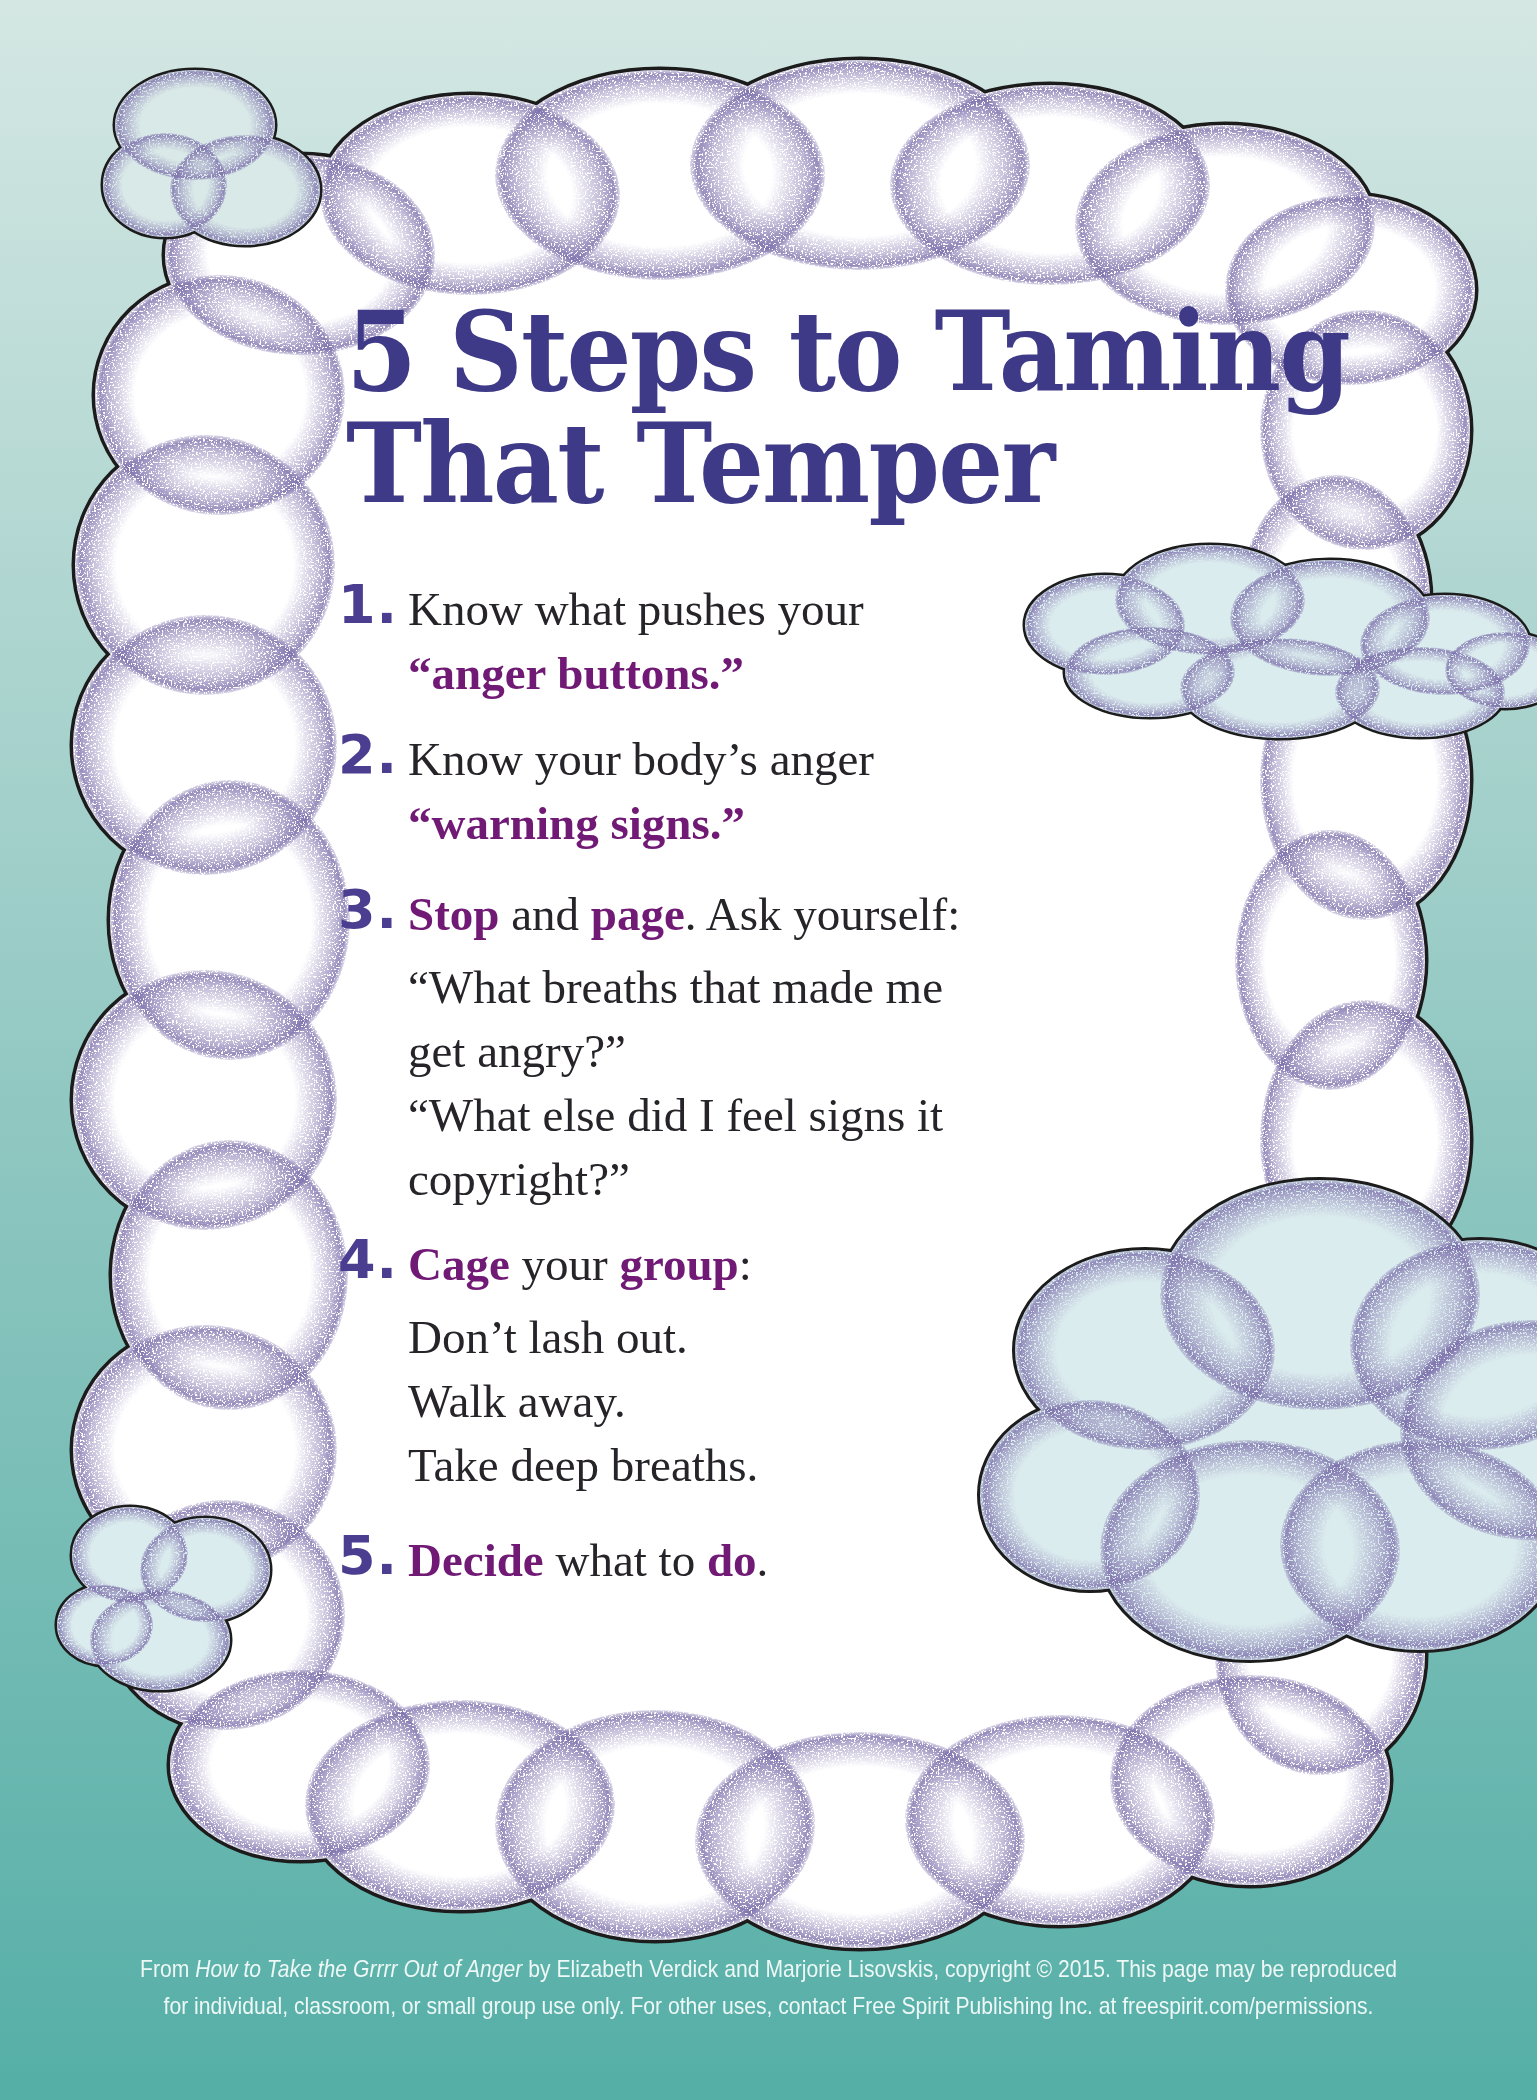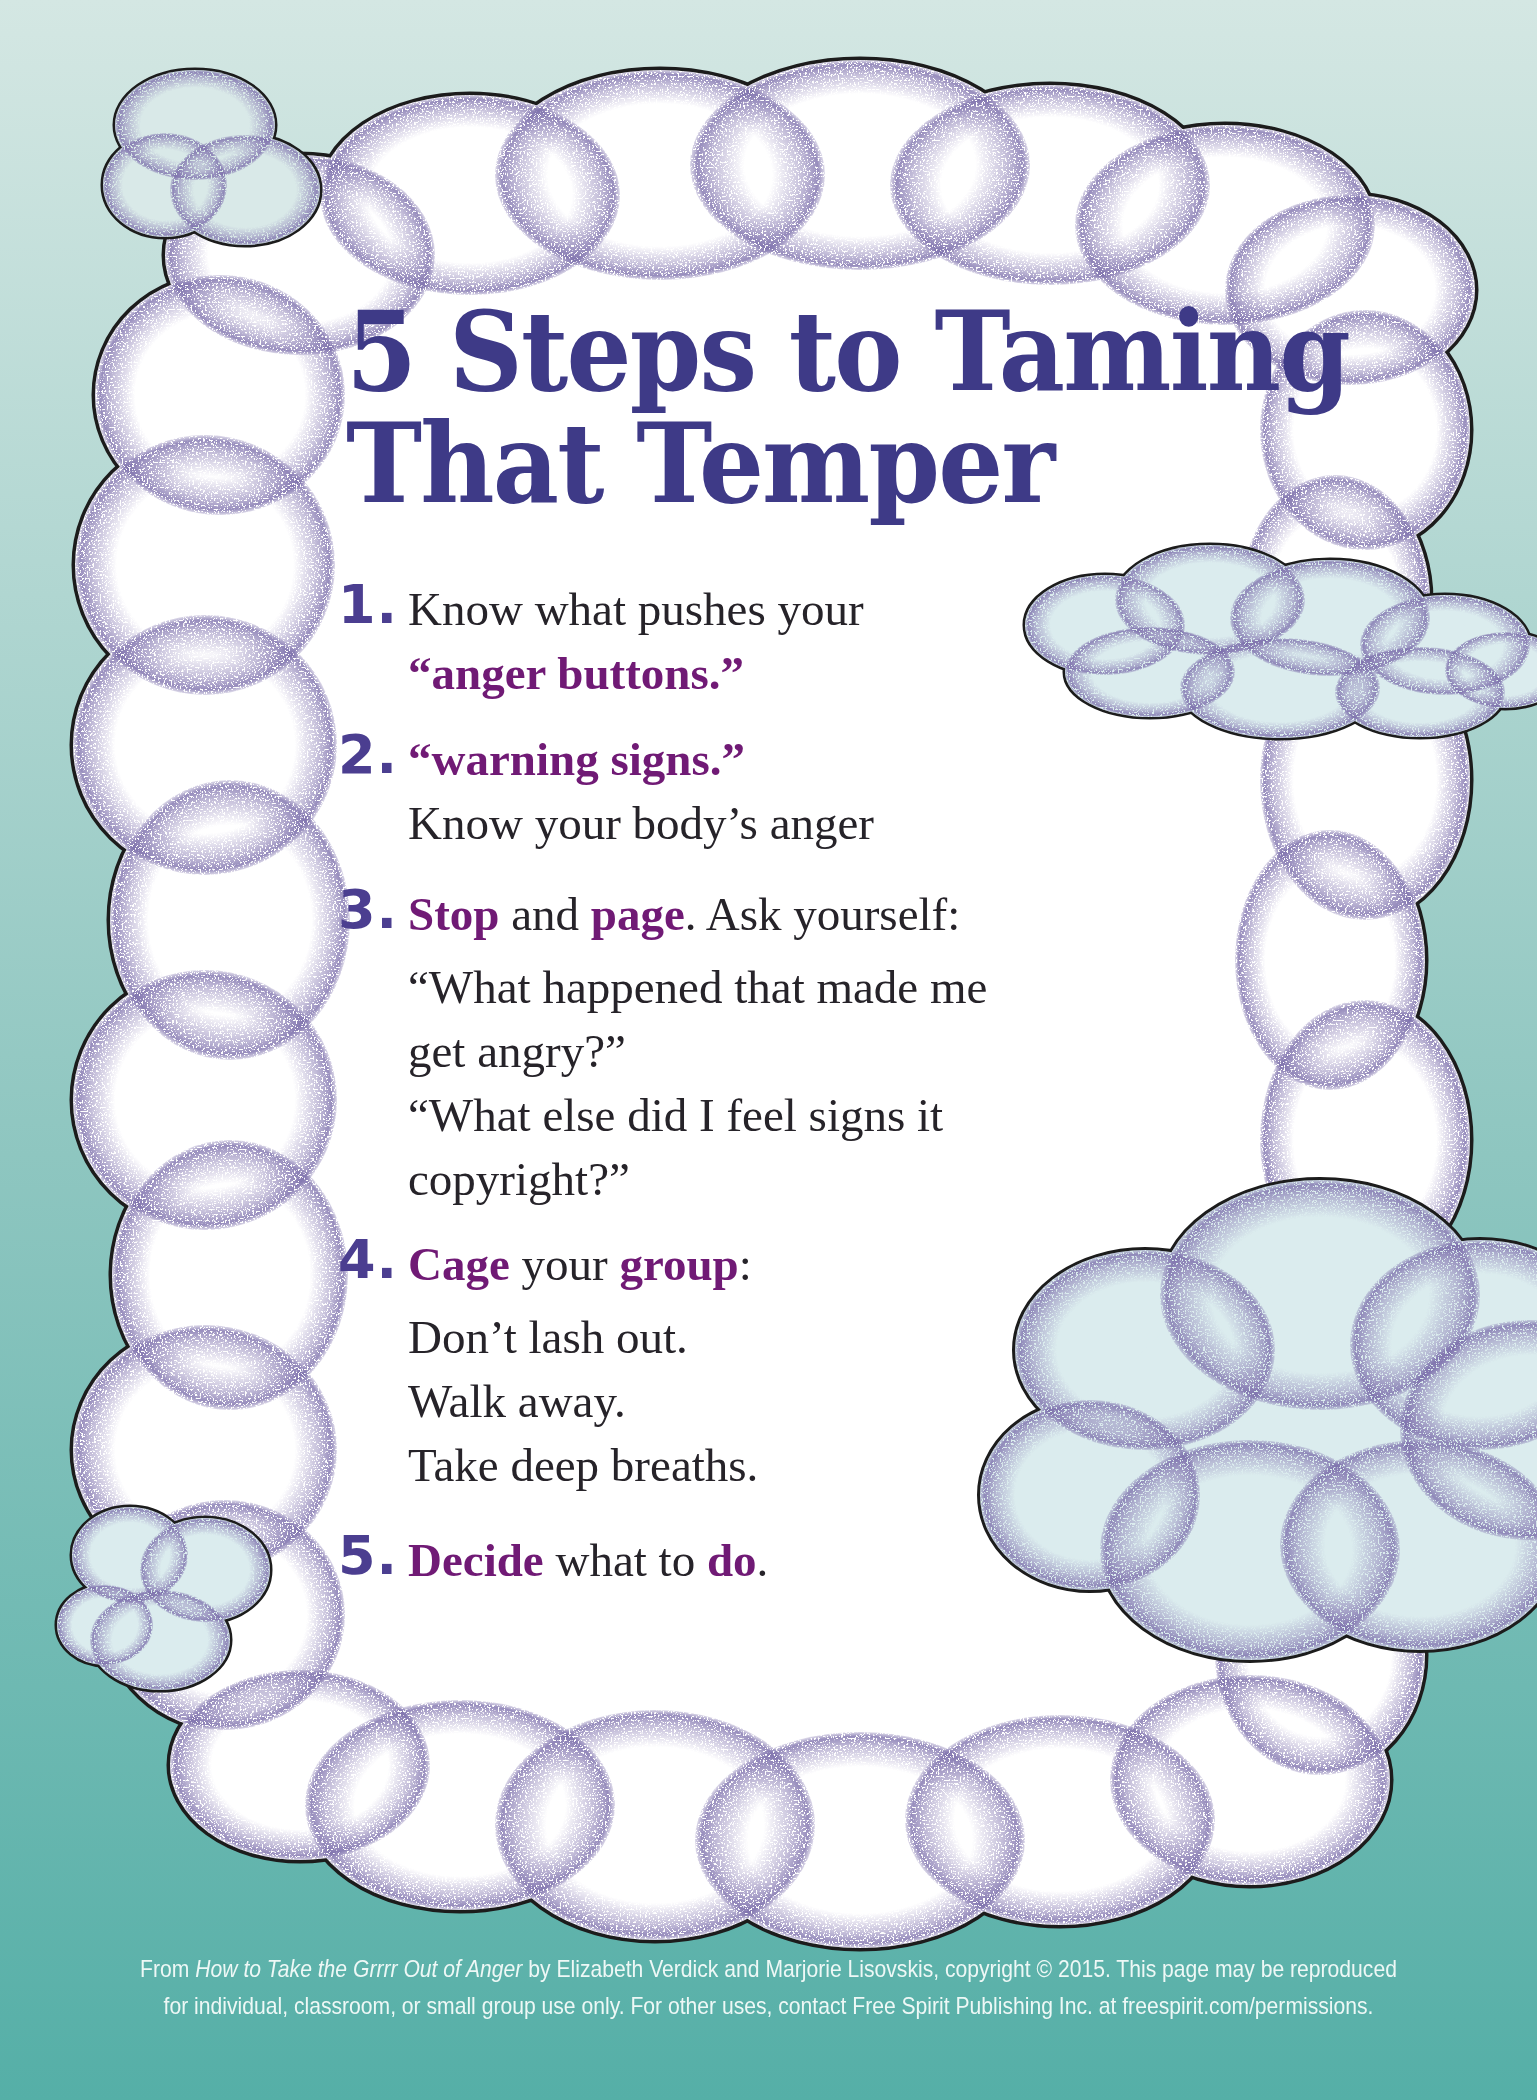--- a/index.html
+++ b/index.html
@@ -271,29 +271,29 @@
     <div class="step" style="top: 577px;">
       <span class="step-number">1.</span>
       <div class="step-body">
         <div class="line"><span class="seg-body">Know what pushes your</span></div>
         <div class="line"><span class="seg-teal">“anger buttons.”</span></div>
       </div>
     </div>
     <div class="step" style="top: 727px;">
       <span class="step-number">2.</span>
       <div class="step-body">
+        <div class="line"><span class="seg-body">Know your body’s anger</span></div>
         <div class="line"><span class="seg-teal">“warning signs.”</span></div>
-        <div class="line"><span class="seg-body">Know your body’s anger</span></div>
       </div>
     </div>
     <div class="step" style="top: 882px;">
       <span class="step-number">3.</span>
       <div class="step-body">
         <div class="line"><span class="seg-teal">Stop</span><span class="seg-body"> and </span><span class="seg-teal">page</span><span class="seg-body">. Ask yourself:</span></div>
-        <div class="line para-gap"><span class="seg-body">“What happened that made me</span></div>
+        <div class="line para-gap"><span class="seg-body">“What breaths that made me</span></div>
         <div class="line"><span class="seg-body">get angry?”</span></div>
         <div class="line"><span class="seg-body">“What else did I feel signs it</span></div>
         <div class="line"><span class="seg-body">copyright?”</span></div>
       </div>
     </div>
     <div class="step" style="top: 1232px;">
       <span class="step-number">4.</span>
       <div class="step-body">
         <div class="line"><span class="seg-teal">Cage</span><span class="seg-body"> your </span><span class="seg-teal">group</span><span class="seg-body">:</span></div>
         <div class="line para-gap"><span class="seg-body">Don’t lash out.</span></div>

